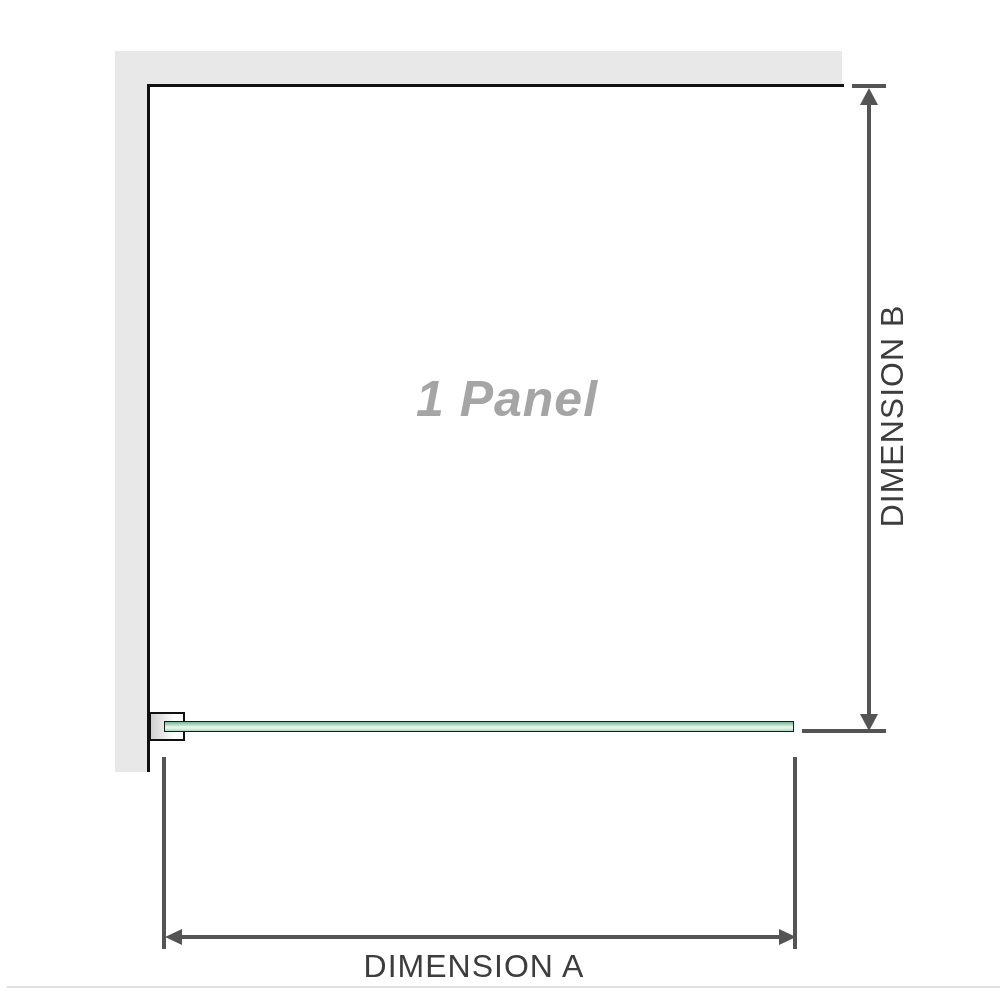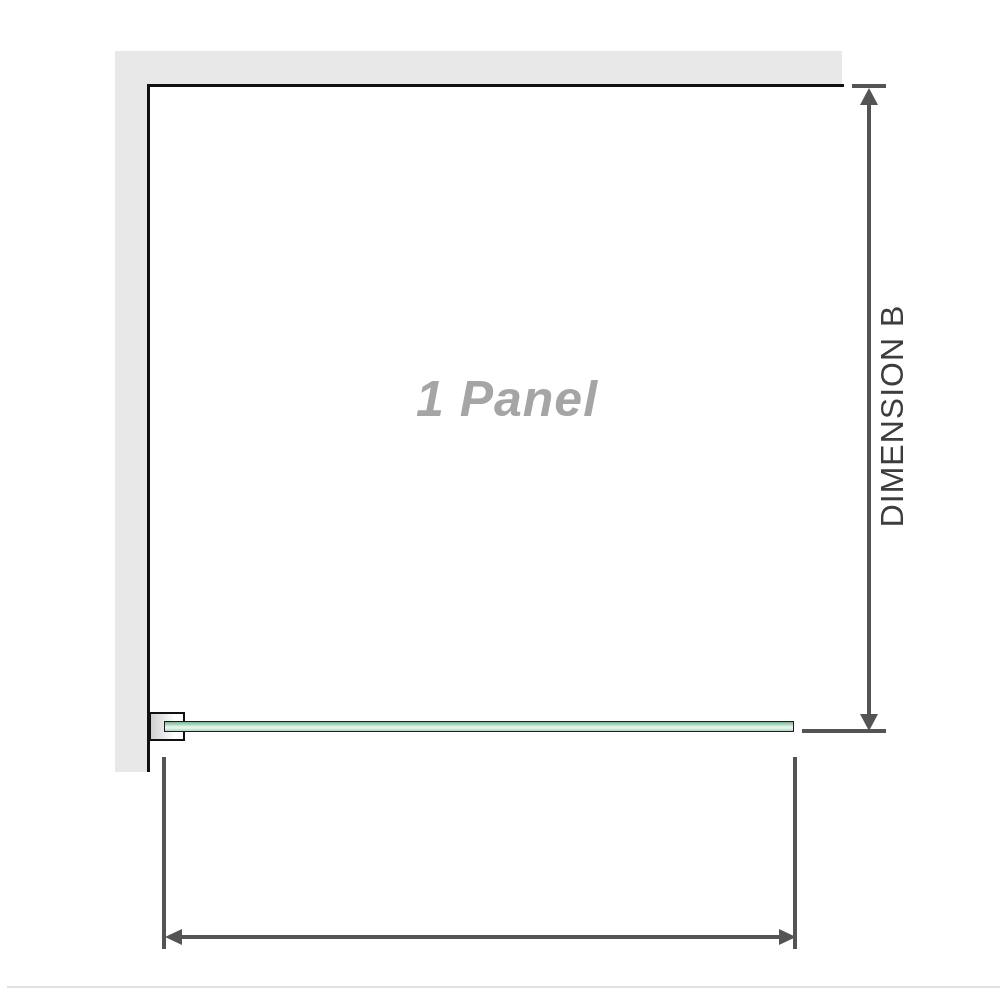--- a/index.html
+++ b/index.html
@@ -94,16 +94,17 @@
   <div class="abs dim dim-b-line"></div>
   <div class="tri tri-up"></div>
   <div class="tri tri-down"></div>
   <div class="abs dim-label dim-b-label">DIMENSION B</div>
 
   <div class="abs dim dim-a-ext-left"></div>
   <div class="abs dim dim-a-ext-right"></div>
   <div class="abs dim dim-a-line"></div>
   <div class="tri tri-left"></div>
   <div class="tri tri-right"></div>
+  <div class="abs dim-label dim-a-label">DIMENSION A</div>
 
   <div class="abs divider"></div>
 
 </div>
 
 </body></html>

